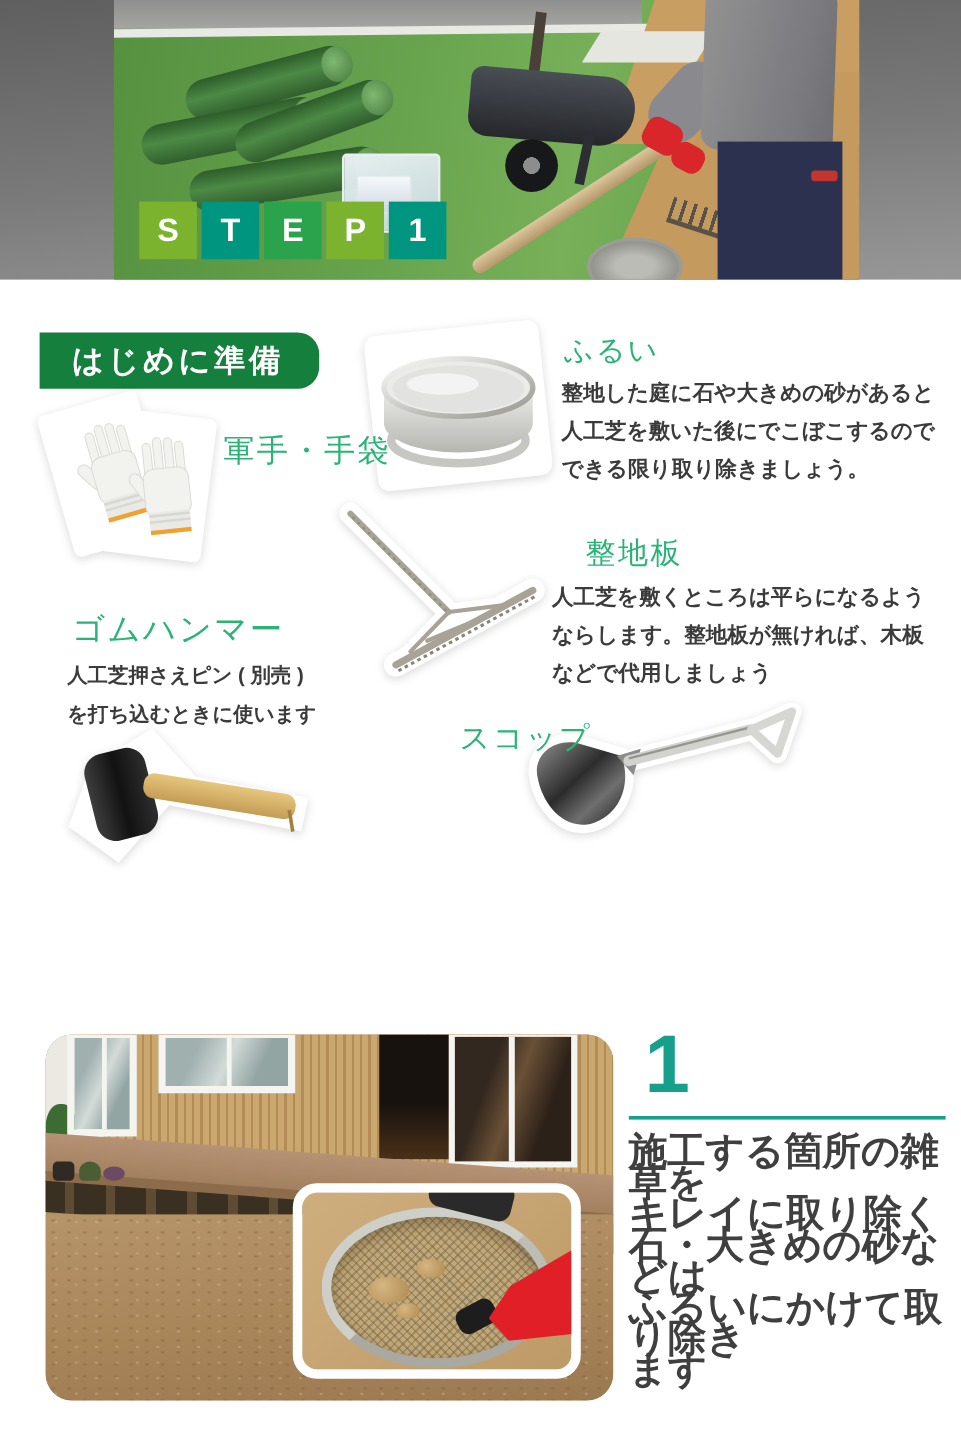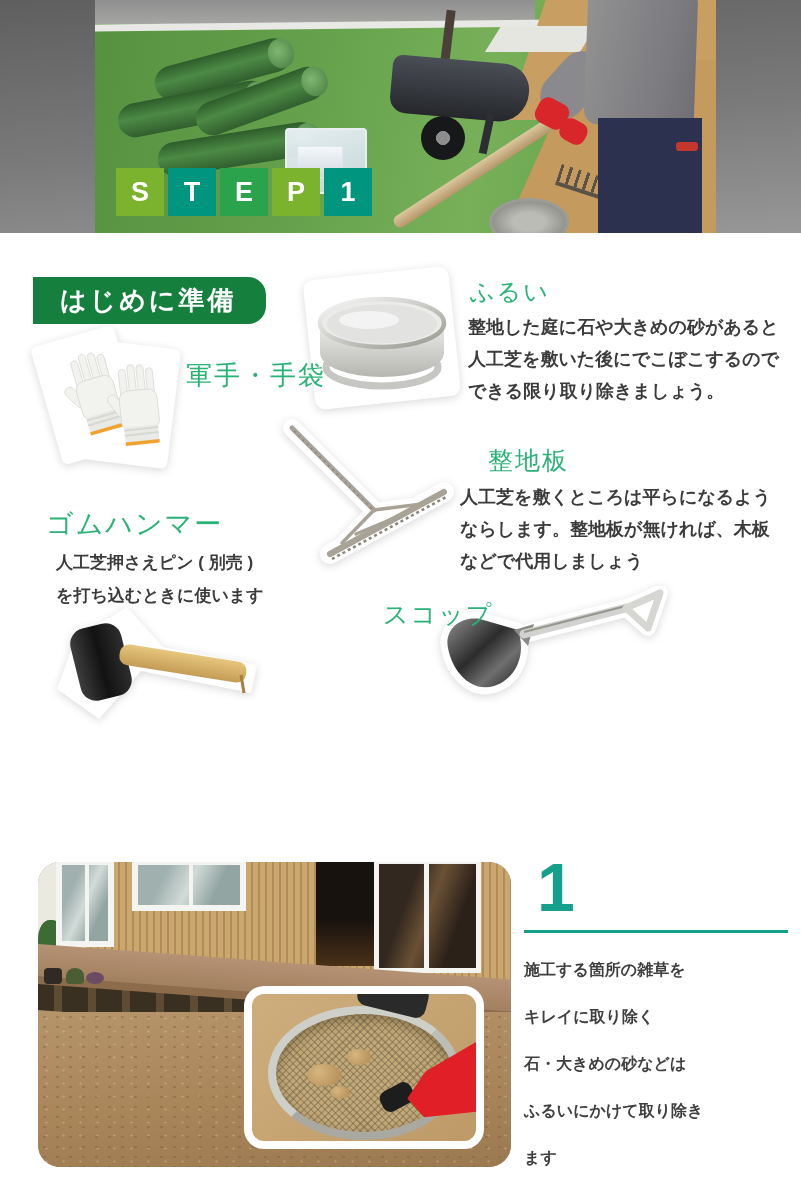--- a/index.html
+++ b/index.html
@@ -61,21 +61,21 @@
   .sec-header{position:absolute;left:33px;height:47px;background:#15803d;color:#fff;
        font-size:26px;font-weight:bold;letter-spacing:3px;display:flex;align-items:center;
        padding:0 30px 0 27px;border-radius:0 18px 18px 0;}
   .h-prepare{top:277px;} .h-install{top:799px;}
 
   
   .tool-label{position:absolute;color:#2bb377;font-weight:normal;letter-spacing:2px;white-space:nowrap;}
   .lbl-sieve{left:470px;top:276px;font-size:24px;}
   .lbl-gloves{left:186px;top:358px;font-size:26px;}
   .lbl-board{left:488px;top:444px;font-size:25px;}
-  .lbl-hammer{left:46px;top:506px;font-size:27px;}
+  .lbl-hammer{left:60px;top:506px;font-size:27px;}
   .lbl-scoop{left:383px;top:598px;font-size:25px;}
   .tool-desc{position:absolute;color:#3b3b3b;font-weight:bold;font-size:18px;line-height:32px;word-break:break-all;}
   .d-sieve{left:468px;top:311px;width:316px;}
   .d-board{left:460px;top:481px;width:318px;}
   .d-hammer{left:56px;top:546px;width:252px;font-size:17px;line-height:33px;}
   .pre{white-space:pre-line;}
 
   
   .tool-svg{position:absolute;filter:drop-shadow(0 2px 4px rgba(0,0,0,.15));}
   .svg-sieve{left:293px;top:263px;}
@@ -131,21 +131,21 @@
   .hand-top{position:absolute;right:48px;top:-14px;width:70px;height:32px;background:#2a2a2a;
        border-radius:10px;transform:rotate(14deg);}
   .glove-red{position:absolute;right:-16px;top:58px;width:86px;height:72px;background:#e01f26;
        transform:rotate(-18deg);border-radius:14px 4px 4px 32px;
        clip-path:polygon(100% 0,100% 100%,12% 78%,0 46%,30% 18%);}
   .glove-dark{position:absolute;right:62px;top:92px;width:34px;height:22px;background:#1d1d1d;
        border-radius:8px;transform:rotate(-28deg);}
   .big-num{position:absolute;left:537px;top:853px;color:#16a08b;font-size:68px;font-weight:bold;line-height:1;}
   .num-line{position:absolute;left:524px;top:930px;width:264px;height:3px;background:#16a08b;}
   .instruction{position:absolute;left:524px;top:946px;width:278px;color:#3f3f3f;
-       font-size:16px;line-height:47px;font-weight:bold;word-break:break-all;}
+       font-size:32px;line-height:26px;font-weight:bold;word-break:break-all;}
 </style>
 </head>
 <body>
 
 <div class="page">
 
   <div class="hero">
     <div class="hero-photo">
       <div class="road"></div>
       <div class="curb"></div>

